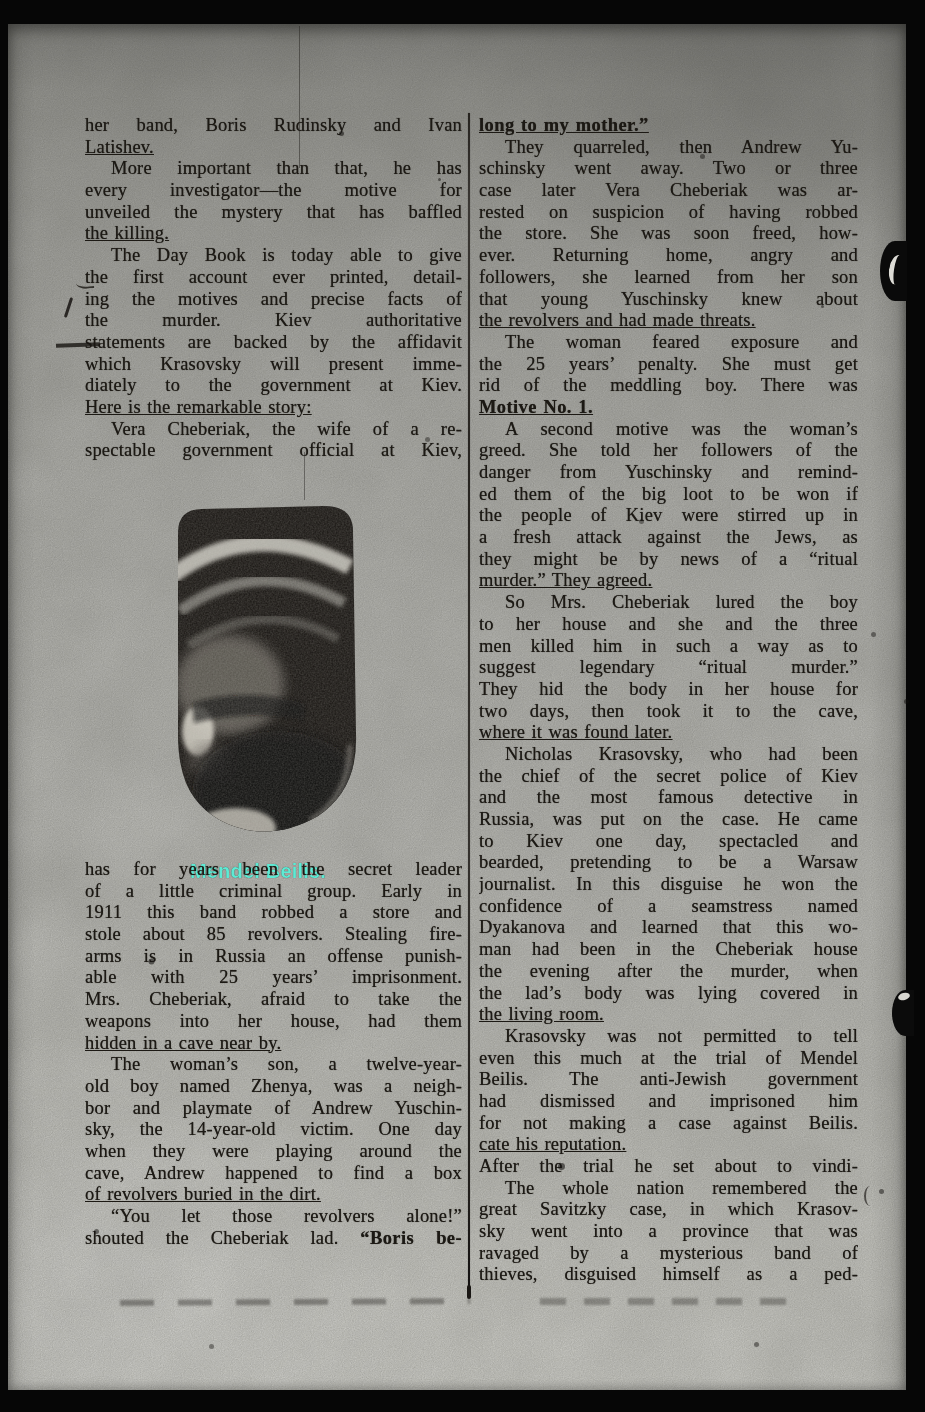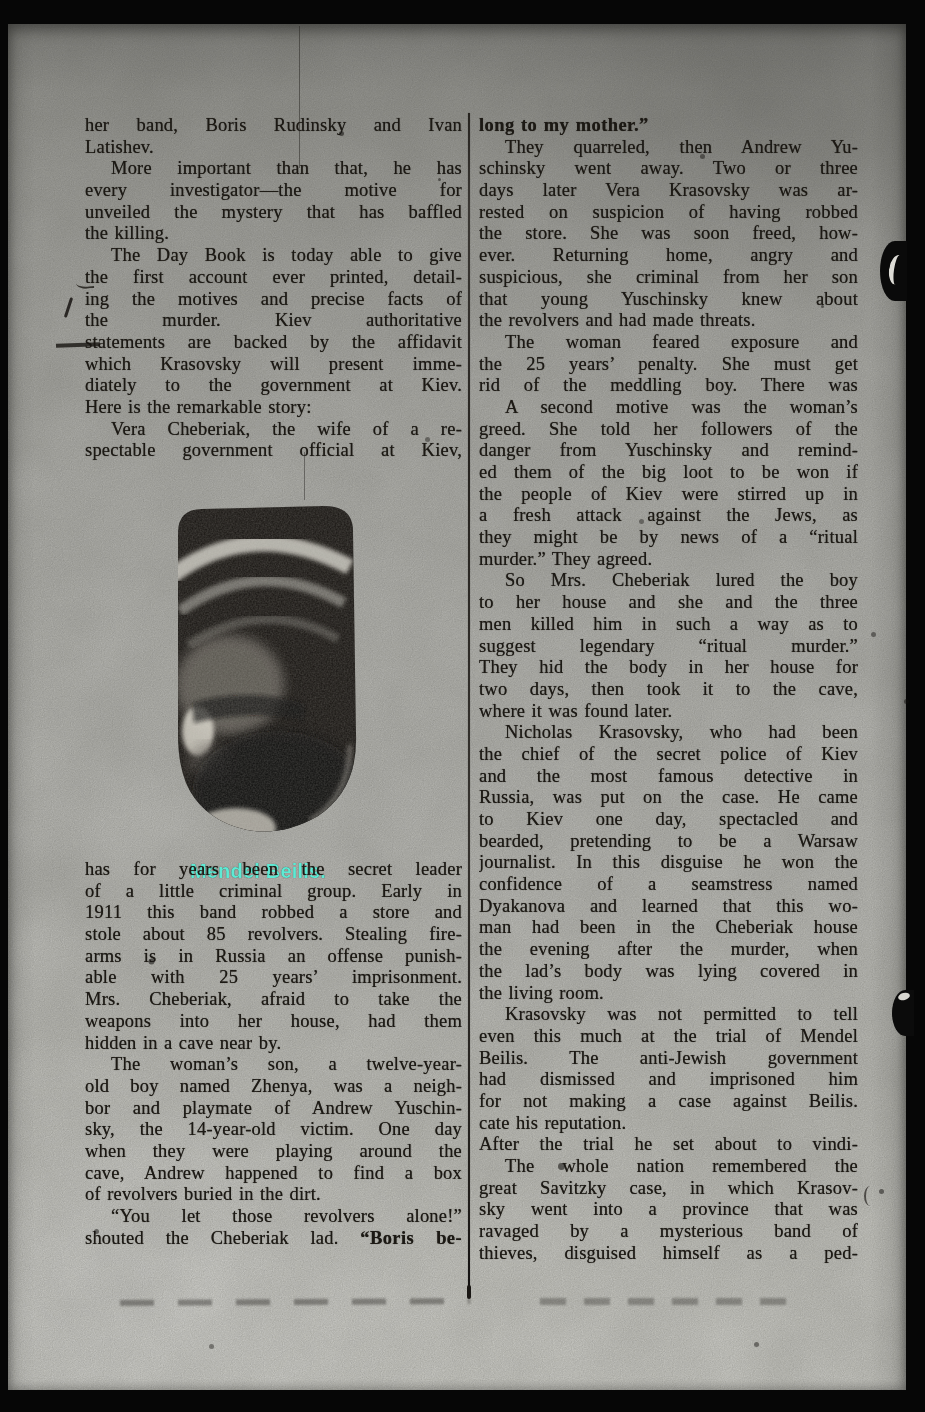--- a/index.html
+++ b/index.html
@@ -28,21 +28,21 @@
   .col-left-bottom{left:85px; top:859px; width:377px;}
   .col-right      {left:479px;top:115px; width:379px;}
   .para{margin:0;}
   .ln{
     font-size:18.5px;line-height:21.7px;height:21.7px;overflow:hidden;
     letter-spacing:.2px;word-spacing:1.5px;
     text-align:justify;text-align-last:justify;
     text-shadow:0 0 .8px rgba(28,25,20,.8);
     white-space:normal;
   }
-  .ln.end{text-align-last:left;}
+  .ln.end{text-align-last:left;text-decoration:underline;}
   .ln.ind{text-indent:26px;}
   .ln b{font-weight:bold;letter-spacing:.4px;}
   
   .divider{
     position:absolute;left:468px;top:113px;width:2px;height:1182px;
     background:linear-gradient(180deg,#26231f 0%,#3a3733 8%,#26231f 30%,#35322e 60%,#201d1a 92%,#121010 100%);
     box-shadow:0 0 1px rgba(20,20,20,.6);
   }
   .divider::after{content:"";position:absolute;left:-1px;bottom:-4px;width:4px;height:14px;background:#191613;border-radius:2px;}
   
@@ -218,32 +218,33 @@
       </div>
     </div>
 
   <div class="col col-right">
       <div class="para">
         <div class="ln end"><b>long to my mother.”</b></div>
       </div>
       <div class="para">
         <div class="ln ind">They quarreled, then Andrew Yu-</div>
         <div class="ln">schinsky went away. Two or three</div>
-        <div class="ln">days later Vera Krasovsky was ar-</div>
+        <div class="ln">case later Vera Cheberiak was ar-</div>
         <div class="ln">rested on suspicion of having robbed</div>
         <div class="ln">the store. She was soon freed, how-</div>
         <div class="ln">ever. Returning home, angry and</div>
-        <div class="ln">suspicious, she criminal from her son</div>
+        <div class="ln">followers, she learned from her son</div>
         <div class="ln">that young Yuschinsky knew about</div>
         <div class="ln end">the revolvers and had made threats.</div>
       </div>
       <div class="para">
         <div class="ln ind">The woman feared exposure and</div>
         <div class="ln">the 25 years’ penalty. She must get</div>
         <div class="ln">rid of the meddling boy. There was</div>
+        <div class="ln end"><b>Motive No. 1.</b></div>
       </div>
       <div class="para">
         <div class="ln ind">A second motive was the woman’s</div>
         <div class="ln">greed. She told her followers of the</div>
         <div class="ln">danger from Yuschinsky and remind-</div>
         <div class="ln">ed them of the big loot to be won if</div>
         <div class="ln">the people of Kiev were stirred up in</div>
         <div class="ln">a fresh attack against the Jews, as</div>
         <div class="ln">they might be by news of a “ritual</div>
         <div class="ln end">murder.” They agreed.</div>

